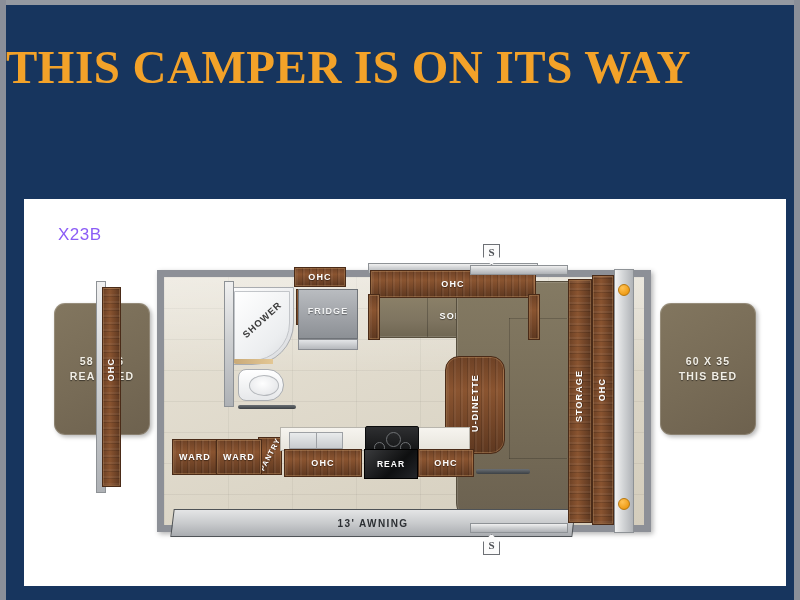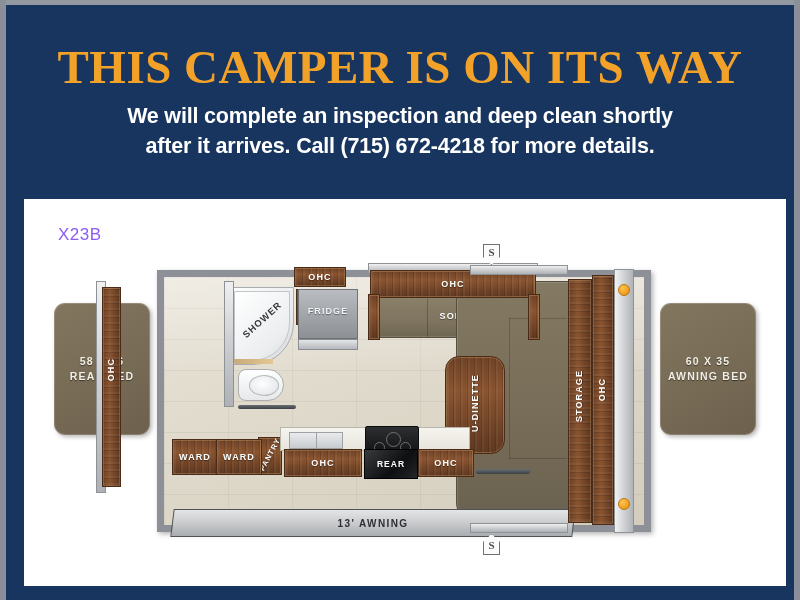--- a/index.html
+++ b/index.html
@@ -13,21 +13,21 @@
   
   .edge-left{position:absolute;left:0;top:0;width:6px;height:600px;background:#8a8f99;}
   .edge-right{position:absolute;right:0;top:0;width:6px;height:600px;background:#8a8f99;}
   .edge-top{position:absolute;left:0;top:0;width:800px;height:5px;background:#9499a1;}
 
   .navy{position:absolute;inset:5px 6px 0 6px;background:#17355e;}
 
   
   .header{position:absolute;left:6px;top:5px;width:788px;height:192px;}
   .title{
-    position:absolute;left:0;top:36px;width:788px;text-align:center;
+    position:absolute;left:0;top:36px;width:788px;text-align:left;
     font-family:"Liberation Serif", serif;
     font-weight:bold;color:#f3a229;font-size:47px;letter-spacing:.5px;
     line-height:52px;white-space:nowrap;
   }
   .subtitle{
     position:absolute;left:44px;top:96px;width:700px;text-align:center;
     color:#ffffff;font-size:21.5px;font-weight:bold;line-height:30px;
     letter-spacing:-0.2px;
   }
 
@@ -255,42 +255,38 @@
 
 <div id="root">
 
   <div class="edge-top"></div>
   <div class="edge-left"></div>
   <div class="edge-right"></div>
   <div class="navy"></div>
 
   <div class="header">
     <div class="title">THIS CAMPER IS ON ITS WAY</div>
-    <div class="subtitle">
-      <div>We will complete an inspection and deep clean shortly</div>
-      <div>after it arrives.  Call (715) 672-4218 for more details.</div>
-    </div>
   </div>
 
   <div class="card">
     <div class="model">X23B</div>
 
     <div class="plan">
 
       <div class="bed" style="left:2px;top:62px;width:96px;height:132px;">
         <div class="cap">
           <div>58 X 76</div>
           <div>REAR BED</div>
         </div>
       </div>
 
       <div class="bed" style="left:608px;top:62px;width:96px;height:132px;">
         <div class="cap">
           <div>60 X 35</div>
-          <div>AWNING BED</div>
+          <div>THIS BED</div>
         </div>
       </div>
 
       <div class="shell"></div>
       <div class="floor"></div>
 
       <div class="wood-v" style="position:absolute;left:50px;top:46px;width:17px;height:198px;z-index:6;">
         <div class="lbl vert" style="left:3px;top:70px;width:11px;">OHC</div>
       </div>
       <div class="metal" style="position:absolute;left:44px;top:40px;width:8px;height:210px;z-index:5;"></div>

